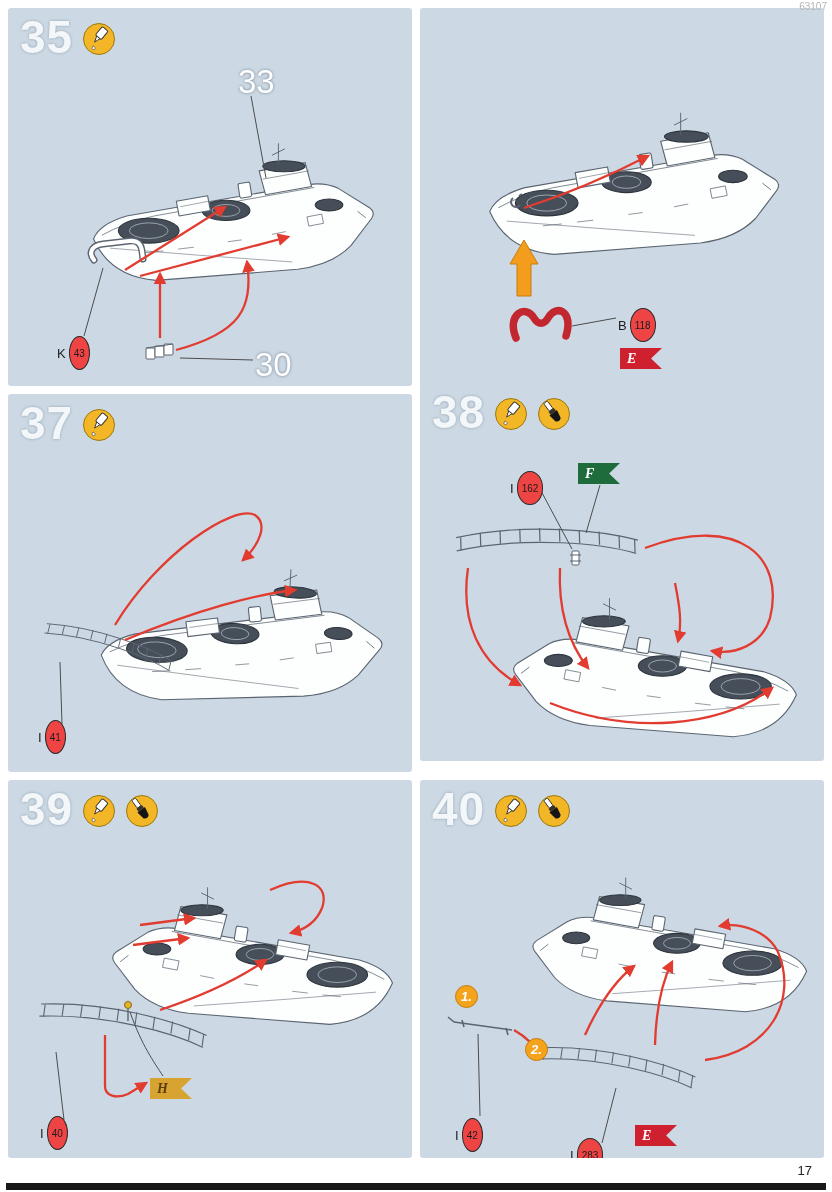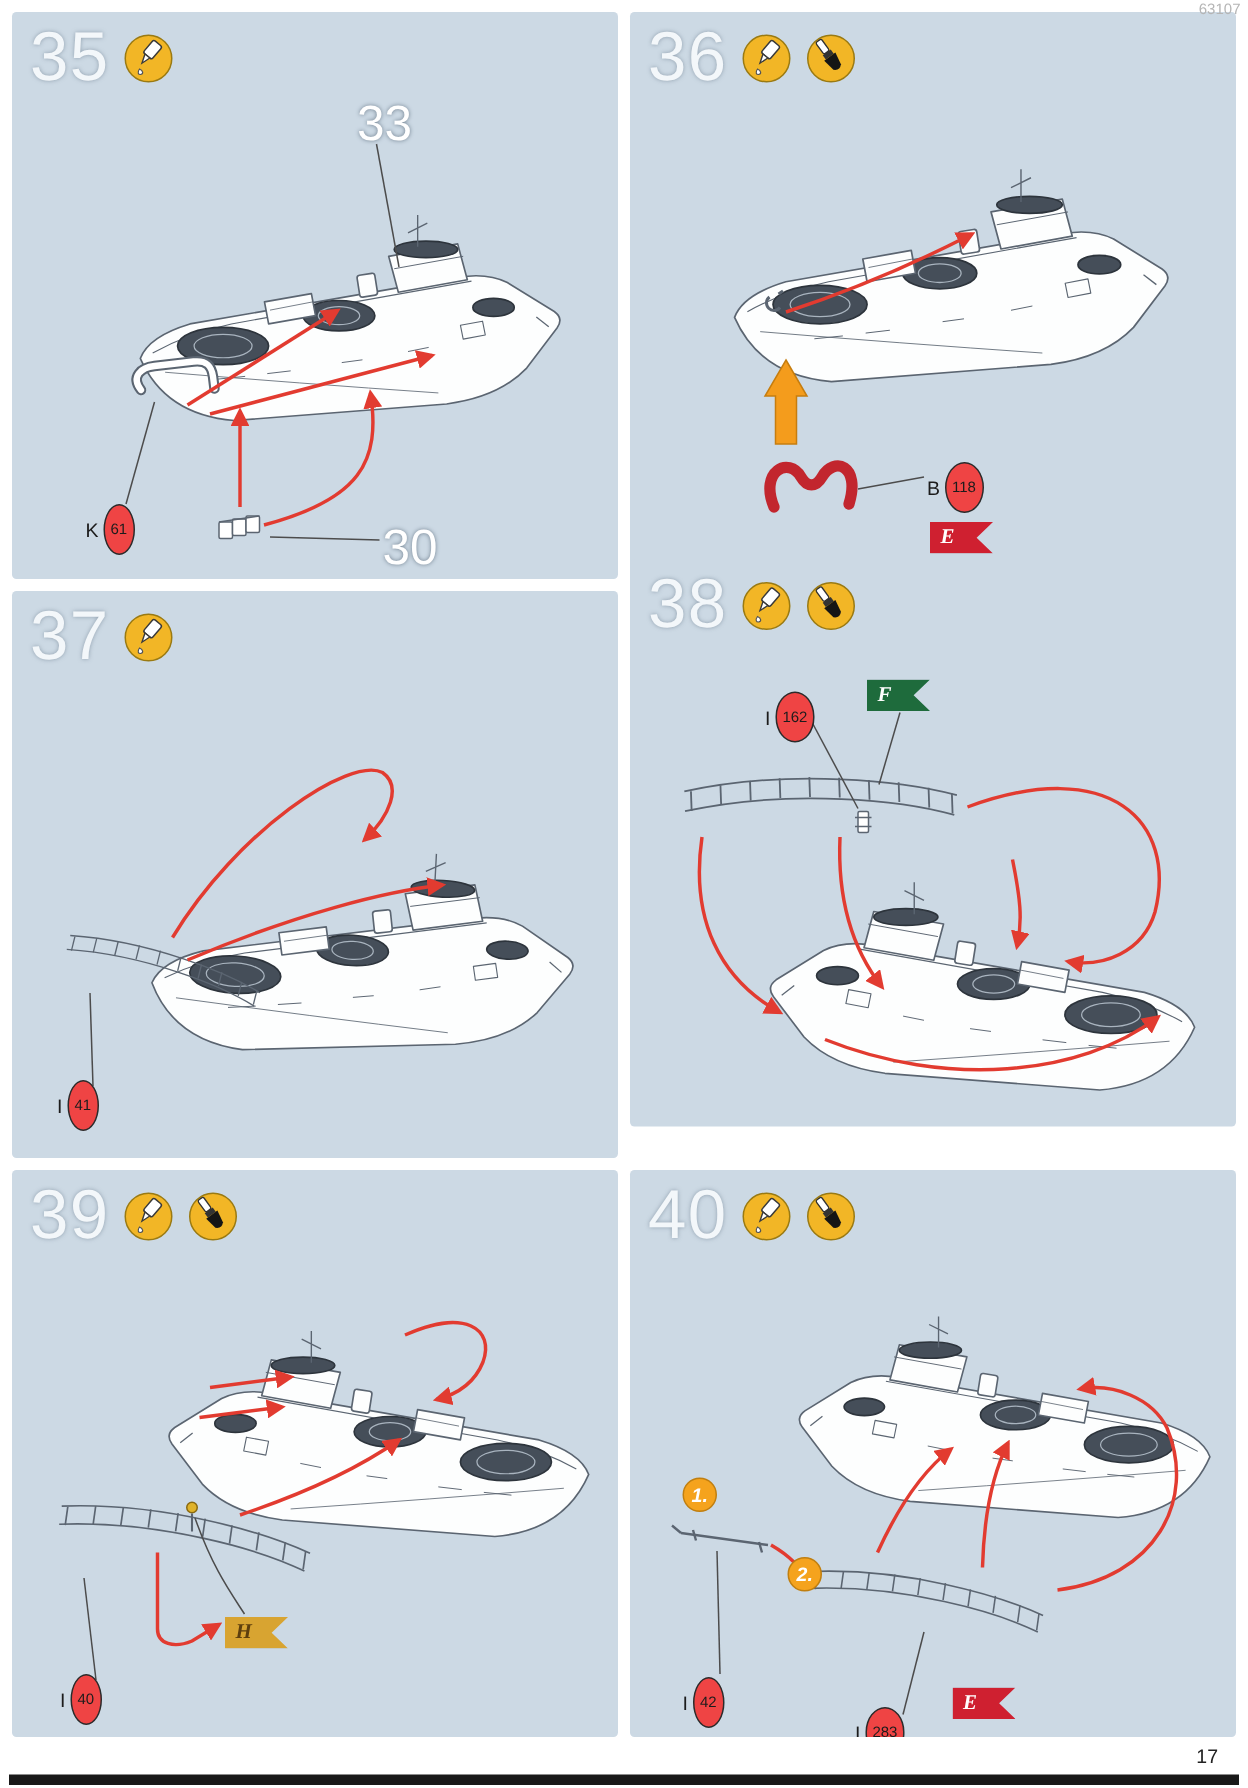--- a/index.html
+++ b/index.html
@@ -2,21 +2,21 @@
 <html style="--panel-bg: #ccd9e4; --arrow-red: #e23b30; --arrow-orange: #f49c1c; --part-red: #c2262e; --flag-red: #cf2030; --flag-green: #1e6b3c; --flag-gold: #d8a431; --icon-yellow: #f2b626; --substep-orange: #f5a31d;"><head>
 <meta charset="utf-8">
 <style>
   *{margin:0;padding:0;box-sizing:border-box}
   html,body{width:832px;height:1192px;background:#fff}
   body{font-family:"Liberation Sans",sans-serif;position:relative;overflow:hidden}
   .page{position:absolute;inset:0;background:#ffffff}
   .panel{position:absolute;width:404px;height:378px;background:var(--panel-bg,#ccd9e4);border-radius:3px;overflow:hidden}
   .panel svg.art{position:absolute;left:0;top:0}
   .panel-head{position:absolute;top:6px;left:12px;display:flex;align-items:center;gap:9px;z-index:2}
-  .step-num{font-size:46px;font-weight:400;color:#f3f7fa;text-shadow:0 0 3px rgba(104,120,136,.6);line-height:1;letter-spacing:1px}
+  .step-num{font-size:46px;font-weight:700;color:#f3f7fa;text-shadow:0 0 3px rgba(104,120,136,.6);line-height:1;letter-spacing:1px}
   .kit-icon{width:34px;height:34px;margin-top:4px}
   .callout{position:absolute;font-size:33px;color:#fff;text-shadow:0 0 3px rgba(104,120,136,.95);z-index:2}
   .part-label{position:absolute;display:flex;align-items:center;gap:3px;font-size:13px;color:#1c1c1c;z-index:2}
   .bubble{display:inline-flex;align-items:center;justify-content:center;min-width:21px;height:19px;padding:16px 4px;border:1.4px solid #2b2b2b;border-radius:50%;background:#ef4444;font-size:10px}
   .flag{position:absolute;width:42px;height:21px;display:flex;align-items:center;padding-left:7px;
         clip-path:polygon(0 0,100% 0,74% 50%,100% 100%,0 100%);
         font-family:"Liberation Serif",serif;font-style:italic;font-weight:700;font-size:14px;color:#fff;z-index:2;
         filter:drop-shadow(0 0 1px rgba(0,0,0,.55))}
   .flag.red{background:var(--flag-red,#cf2030)}
   .flag.green{background:var(--flag-green,#1e6b3c)}
@@ -123,34 +123,25 @@
         <path class="red" d="M168,342 C232,325 246,300 239,254" marker-end="url(#ah)"></path>
       </g>
       <path class="lead" d="M243,88 L258,170"></path>
       <path class="lead" d="M76,328 L95,260"></path>
       <path class="lead" d="M245,352 L172,350"></path>
     </svg>
     <span class="callout" style="left:230px;top:55px">33</span>
     <span class="callout" style="left:247px;top:338px">30</span>
     <div class="part-label" style="left:49px;top:328px">
       <span>K</span>
-      <span class="bubble">61</span>
+      <span class="bubble">43</span>
     </div>
   </section>
 
   <section class="panel" style="left:420px;top:8px">
-    <div class="panel-head">
-      <span class="step-num">36</span>
-      <svg class="kit-icon" viewBox="0 0 34 34">
-          <use href="#icon-glue"></use>
-        </svg>
-      <svg class="kit-icon" viewBox="0 0 34 34">
-          <use href="#icon-paint"></use>
-        </svg>
-    </div>
     <svg class="art" width="404" height="378" viewBox="0 0 404 378">
       <use href="#ship" transform="translate(64,120) scale(0.95)"></use>
       <path d="M93,190 a5,5 0 1,0 7,7 m-1,-9 l3,-2" fill="none" stroke="#5b6571" stroke-width="2"></path>
       <g>
         <path class="red" d="M104,200 C150,185 195,165 228,148" marker-end="url(#ah)"></path>
       </g>
       <polygon class="orange-arrow" points="104,232 118,256 111,256 111,288 97,288 97,256 90,256"></polygon>
       <path class="hose" d="M96,330 C86,306 106,296 114,310 C118,317 124,317 128,310 C136,296 154,302 146,328"></path>
       <path class="lead" d="M196,310 L152,318"></path>
     </svg>
@@ -178,21 +169,21 @@
         <path class="red" d="M117,246 C190,215 250,200 287,196" marker-end="url(#ah)"></path>
       </g>
       <path class="lead" d="M54,330 L52,268"></path>
     </svg>
     <div class="part-label" style="left:30px;top:326px">
       <span>I</span>
       <span class="bubble">41</span>
     </div>
   </section>
 
-  <section class="panel" style="left:420px;top:373px">
+  <section class="panel" style="left:420px;top:383px">
     <div class="panel-head">
       <span class="step-num">38</span>
       <svg class="kit-icon" viewBox="0 0 34 34">
           <use href="#icon-glue"></use>
         </svg>
       <svg class="kit-icon" viewBox="0 0 34 34">
           <use href="#icon-paint"></use>
         </svg>
     </div>
     <svg class="art" width="404" height="378" viewBox="0 0 404 378">

